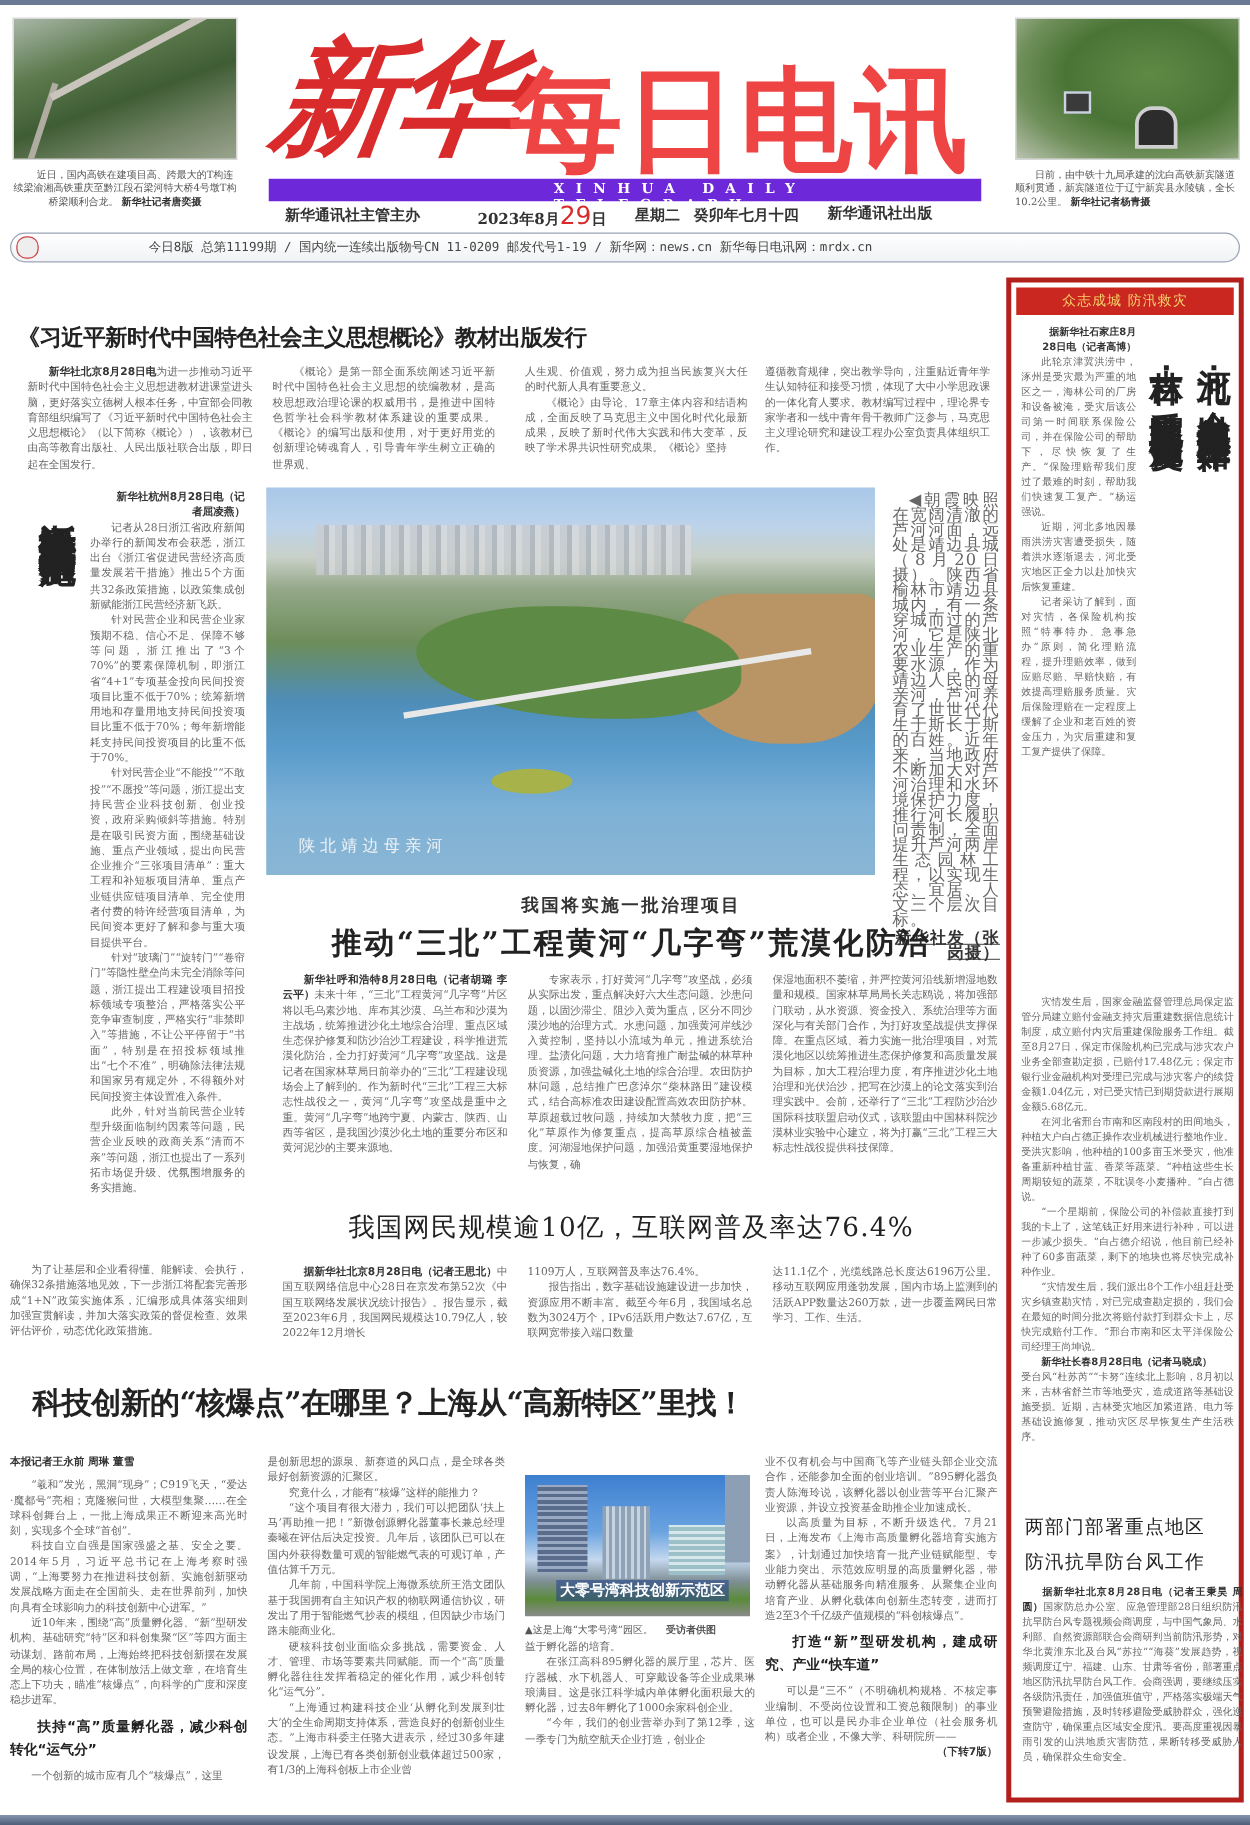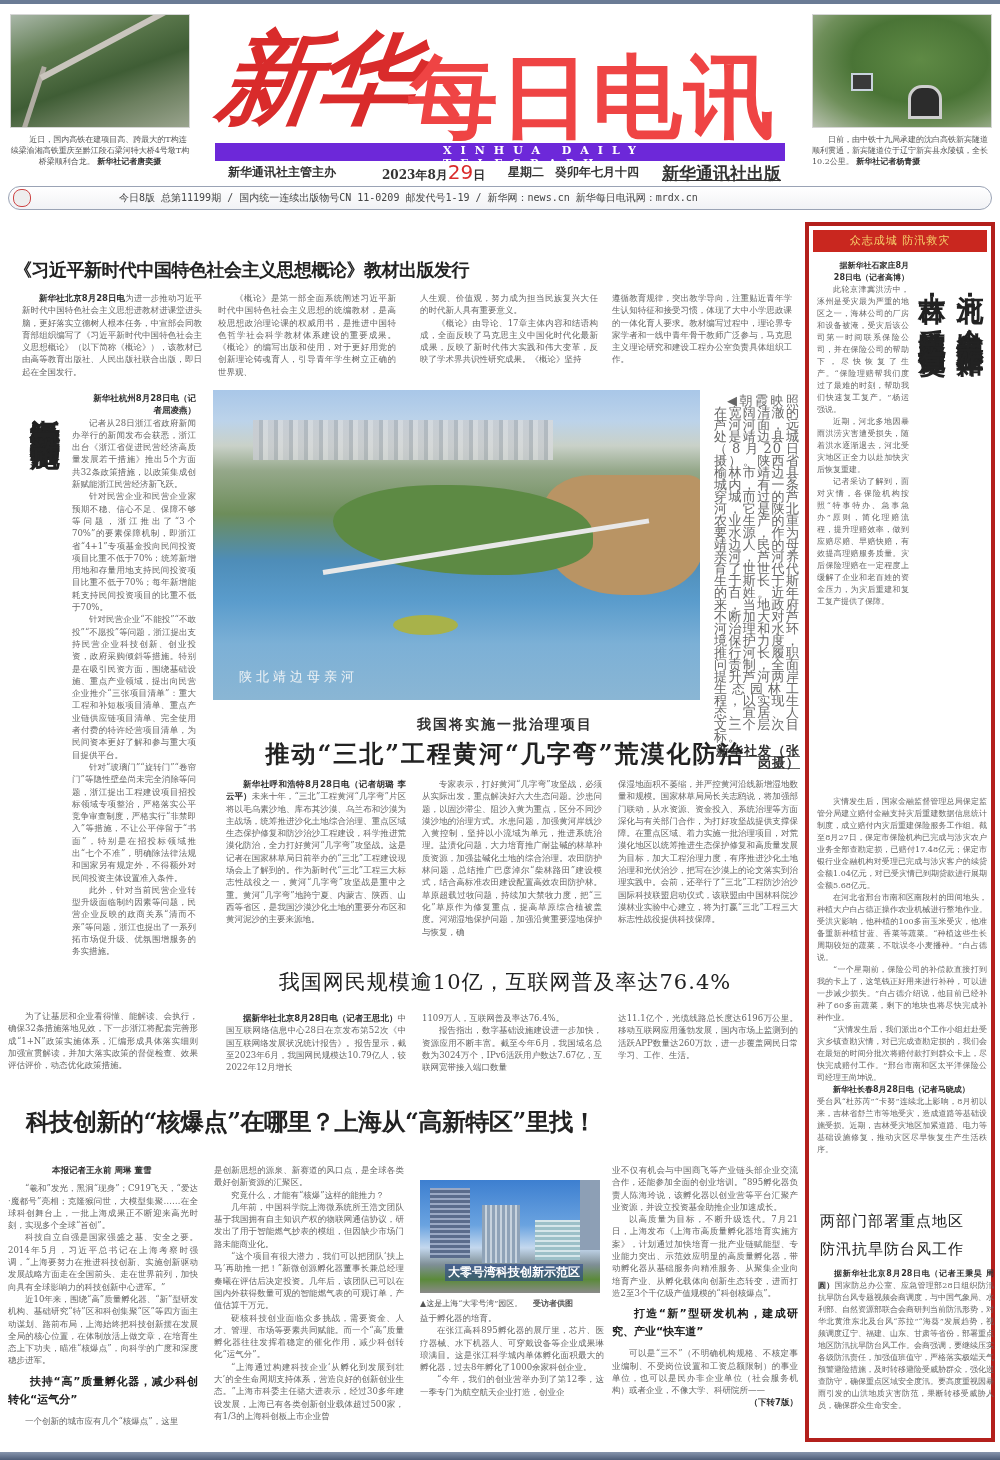--- a/index.html
+++ b/index.html
@@ -89,21 +89,21 @@
 <div class="abs logo-daily">每日电讯</div>
 <div class="abs blueband">
   <span>XINHUA DAILY TELEGRAPH</span>
 </div>
 <div class="abs mast-info" style="left:228px;">新华通讯社主管主办</div>
 <div class="abs mast-info" style="left:382px;top:160px;">
   <span>2023年8月</span><span class="day-num">29</span><span>日</span>
 </div>
 <div class="abs mast-info" style="left:508px;">星期二</div>
 <div class="abs mast-info" style="left:555px;">癸卯年七月十四</div>
-<div class="abs mast-info" style="left:662px;top:162px;font-size:17px;text-decoration:underline;">新华通讯社出版</div>
+<div class="abs mast-info" style="left:662px;top:162px;font-size:12px;">新华通讯社出版</div>
 
 <div class="abs photo photo-right">
   <div class="tunnel2"></div>
   <div class="tunnel"></div>
 </div>
 <div class="abs cap" style="left:812px;top:134px;width:180px;">
   <span>日前，由中铁十九局承建的沈白高铁新宾隧道顺利贯通，新宾隧道位于辽宁新宾县永陵镇，全长10.2公里。</span>
   <b>新华社记者杨青摄</b>
 </div>
 
@@ -198,32 +198,32 @@
 </div>
 
 <div class="abs h-big" style="left:820px;top:1212px;font-size:15px;letter-spacing:1px;font-weight:normal;">两部门部署重点地区</div>
 <div class="abs h-big" style="left:820px;top:1240px;font-size:15px;letter-spacing:1px;font-weight:normal;">防汛抗旱防台风工作</div>
 <div class="abs body-text" style="left:818px;top:1268px;width:176px;height:180px;overflow:hidden;font-size:8px;line-height:12px;">
   <p><b>据新华社北京8月28日电（记者王秉昊 周圆）</b><span>国家防总办公室、应急管理部28日组织防汛抗旱防台风专题视频会商调度，与中国气象局、水利部、自然资源部联合会商研判当前防汛形势，对华北黄淮东北及台风“苏拉”“海葵”发展趋势，视频调度辽宁、福建、山东、甘肃等省份，部署重点地区防汛抗旱防台风工作。会商强调，要继续压实各级防汛责任，加强值班值守，严格落实极端天气预警避险措施，及时转移避险受威胁群众，强化巡查防守，确保重点区域安全度汛。要高度重视因暴雨引发的山洪地质灾害防范，果断转移受威胁人员，确保群众生命安全。</span></p>
 </div>
 
 <div class="abs h-big" style="left:26px;top:1106px;font-size:24px;letter-spacing:-0.5px;">科技创新的“核爆点”在哪里？上海从“高新特区”里找！</div>
 <div class="abs body-text" style="left:8px;top:1164px;width:190px;height:290px;overflow:hidden;">
-  <p style="text-indent:0;margin-bottom:6px;margin-left:44px;"><b>本报记者王永前  周琳  董雪</b></p>
+  <p style="text-indent:0;margin-bottom:6px;"><b>本报记者王永前  周琳  董雪</b></p>
   <p>“羲和”发光，黑洞“现身”；C919飞天，“爱达·魔都号”亮相；克隆猴问世，大模型集聚……在全球科创舞台上，一批上海成果正不断迎来高光时刻，实现多个全球“首创”。</p>
   <p>科技自立自强是国家强盛之基、安全之要。2014年5月，习近平总书记在上海考察时强调，“上海要努力在推进科技创新、实施创新驱动发展战略方面走在全国前头、走在世界前列，加快向具有全球影响力的科技创新中心进军。”</p>
   <p>近10年来，围绕“高”质量孵化器、“新”型研发机构、基础研究“特”区和科创集聚“区”等四方面主动谋划、路前布局，上海始终把科技创新摆在发展全局的核心位置，在体制放活上做文章，在培育生态上下功夫，瞄准“核爆点”，向科学的广度和深度稳步进军。</p>
   <p class="sub-sec" style="text-indent:2em;margin:6px 0;line-height:18px;">扶持“高”质量孵化器，减少科创转化“运气分”</p>
   <p>一个创新的城市应有几个“核爆点”，这里</p>
 </div>
 <div class="abs body-text" style="left:214px;top:1164px;width:190px;height:290px;overflow:hidden;">
   <p style="text-indent:0">是创新思想的源泉、新赛道的风口点，是全球各类最好创新资源的汇聚区。</p>
   <p>究竟什么，才能有“核爆”这样的能推力？</p>
+  <p>“这个项目有很大潜力，我们可以把团队‘扶上马’再助推一把！”新微创源孵化器董事长兼总经理秦曦在评估后决定投资。几年后，该团队已可以在国内外获得数量可观的智能燃气表的可观订单，产值估算千万元。</p>
   <p>几年前，中国科学院上海微系统所王浩文团队基于我国拥有自主知识产权的物联网通信协议，研发出了用于智能燃气抄表的模组，但因缺少市场门路未能商业化。</p>
-  <p>“这个项目有很大潜力，我们可以把团队‘扶上马’再助推一把！”新微创源孵化器董事长兼总经理秦曦在评估后决定投资。几年后，该团队已可以在国内外获得数量可观的智能燃气表的可观订单，产值估算千万元。</p>
   <p>硬核科技创业面临众多挑战，需要资金、人才、管理、市场等要素共同赋能。而一个“高”质量孵化器往往发挥着稳定的催化作用，减少科创转化“运气分”。</p>
   <p>“上海通过构建科技企业‘从孵化到发展到壮大’的全生命周期支持体系，营造良好的创新创业生态。”上海市科委主任骆大进表示，经过30多年建设发展，上海已有各类创新创业载体超过500家，有1/3的上海科创板上市企业曾</p>
 </div>
 <div class="abs photo-sh">
   <div class="b1"></div>
   <div class="b2"></div>
   <div class="b3"></div>
   <div class="b4"></div>
   <div class="sign">大零号湾科技创新示范区</div>
 </div>

